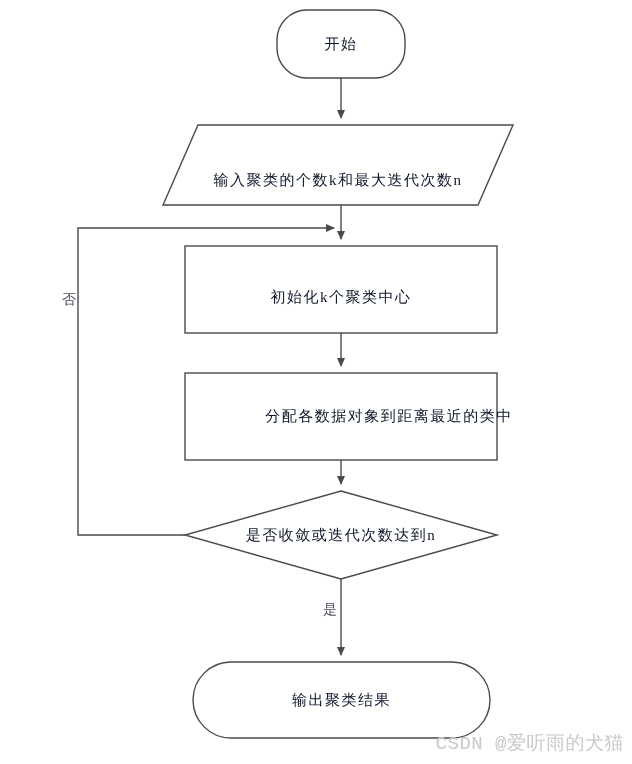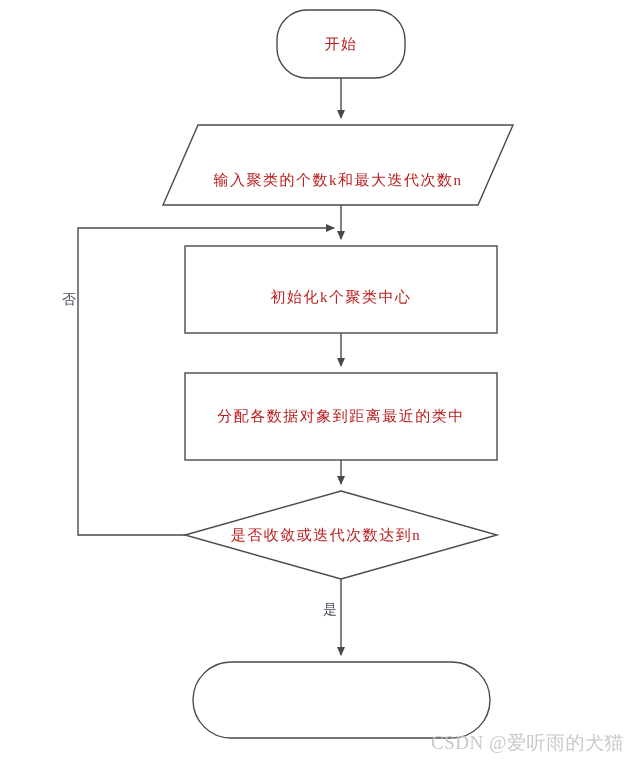--- a/index.html
+++ b/index.html
@@ -25,42 +25,42 @@
     left: 0;
     top: 0;
     width: 632px;
     height: 764px;
   }
   .node-label {
     position: absolute;
     display: flex;
     align-items: center;
     justify-content: center;
-    color: #b91c1c;
+    color: #0f172a;
     font-family: "Liberation Serif", "DejaVu Serif", serif;
     font-size: 15px;
     letter-spacing: 1.5px;
     white-space: nowrap;
     text-align: center;
     pointer-events: none;
   }
   .edge-label {
     position: absolute;
     color: #4a4a5c;
     font-family: "Liberation Serif", "DejaVu Serif", serif;
     font-size: 14px;
     line-height: 1;
     white-space: nowrap;
   }
   #watermark {
     position: absolute;
     right: 8px;
     bottom: 8px;
     color: #c9c9c9;
-    font-family: Liberation Serif, serif;
+    font-family: Liberation Mono, monospace;
     font-size: 19px;
     letter-spacing: 0.5px;
     white-space: nowrap;
     user-select: none;
   }
 </style>
 </head>
 <body>
 
 <div id="flowchart-root">
@@ -96,24 +96,25 @@
 
     <line x1="341" y1="579" x2="341" y2="655" stroke="#4a4a4a" stroke-width="1.4" marker-end="url(#arrow)"></line>
   </svg>
 
   <div class="node-label" style="left:277px; top:10px; width:128px; height:68px;">开始</div>
 
   <div class="node-label" style="left:163px; top:140px; width:350px; height:80px;">输入聚类的个数k和最大迭代次数n</div>
 
   <div class="node-label" style="left:185px; top:246px; width:312px; height:103px;">初始化k个聚类中心</div>
 
-  <div class="node-label" style="left:185px; top:373px; width:312px; height:87px;">分配各数据对象到距离最近的类中</div>
+  <div class="node-label" style="left:185px; top:373px; width:312px; height:87px;padding-left:48px;">分配各数据对象到距离最近的类中</div>
 
-  <div class="node-label" style="left:170px; top:491px; width:312px; height:88px;text-align:center;">是否收敛或迭代次数达到n</div>
+  <div class="node-label" style="left:185px; top:491px; width:312px; height:88px;text-align:center;">是否收敛或迭代次数达到n</div>
 
+  <div class="node-label" style="left:193px; top:662px; width:297px; height:76px;">输出聚类结果</div>
 
   <div class="edge-label" style="left:62px; top:293px;">否</div>
 
   <div class="edge-label" style="left:323px; top:603px;">是</div>
 
   <div id="watermark">CSDN @爱听雨的犬猫</div>
 
 </div>
 
 </body></html>

